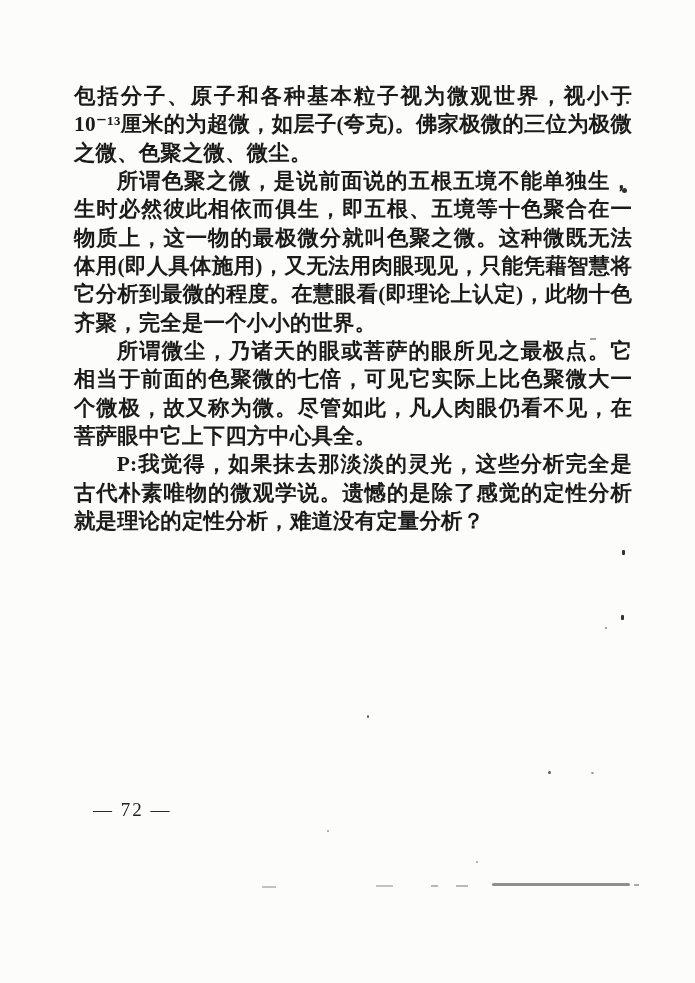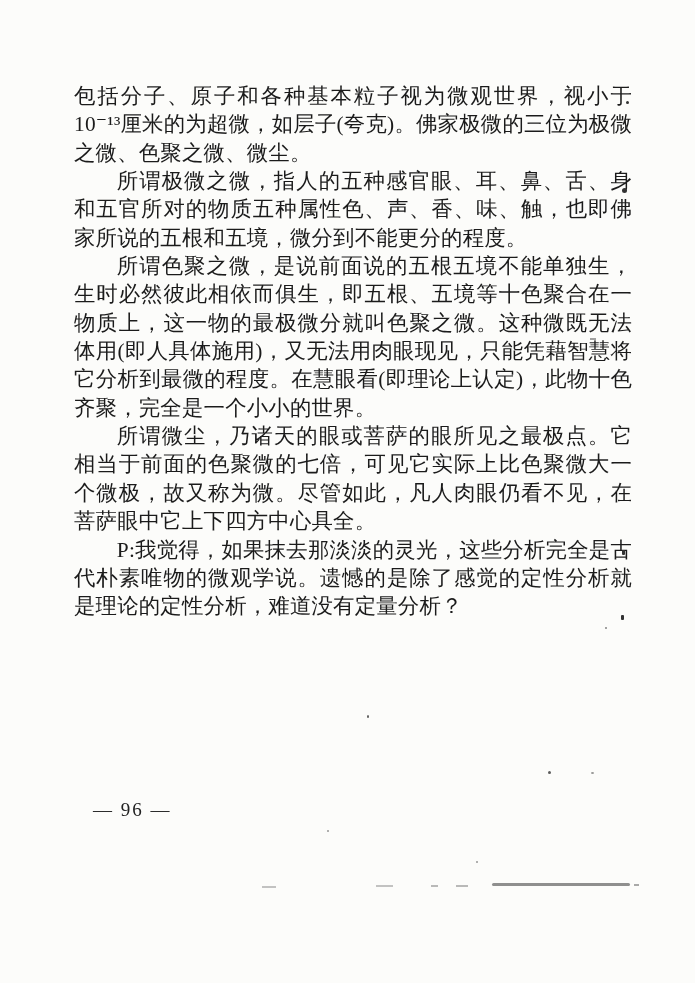--- a/index.html
+++ b/index.html
@@ -22,20 +22,21 @@
     width: 558px;
     font-size: 21.4px;
     line-height: 28.35px;
     color: #1b1b1b;
     text-align: justify;
     letter-spacing: 0.2px;
   }
   .text-block p {
     margin: 0;
     padding: 0;
+    font-weight: bold;
   }
   .text-block p.indent {
     text-indent: 2em;
   }
   .page-number {
     position: absolute;
     left: 93px;
     top: 799px;
     font-size: 19px;
     color: #222;
@@ -53,27 +54,26 @@
     background: #555;
   }
 </style>
 </head>
 <body>
 
 <div class="page">
 
   <div class="text-block">
     <p>包括分子、原子和各种基本粒子视为微观世界，视小于 10⁻¹³厘米的为超微，如层子(夸克)。佛家极微的三位为极微之微、色聚之微、微尘。</p>
-    <p class="indent">所谓极微之微，指人的五种感官眼、耳、鼻、舌、身和五官所对的物质五种属性色、声、香、味、触，也即佛家所说的五根和五境，微分到不能更分的程度。</p>
     <p class="indent">所谓色聚之微，是说前面说的五根五境不能单独生，生时必然彼此相依而俱生，即五根、五境等十色聚合在一物质上，这一物的最极微分就叫色聚之微。这种微既无法体用(即人具体施用)，又无法用肉眼现见，只能凭藉智慧将它分析到最微的程度。在慧眼看(即理论上认定)，此物十色齐聚，完全是一个小小的世界。</p>
     <p class="indent">所谓微尘，乃诸天的眼或菩萨的眼所见之最极点。它相当于前面的色聚微的七倍，可见它实际上比色聚微大一个微极，故又称为微。尽管如此，凡人肉眼仍看不见，在菩萨眼中它上下四方中心具全。</p>
     <p class="indent">P:我觉得，如果抹去那淡淡的灵光，这些分析完全是古代朴素唯物的微观学说。遗憾的是除了感觉的定性分析就是理论的定性分析，难道没有定量分析？</p>
   </div>
 
-  <div class="page-number">— 96 —</div>
+  <div class="page-number">— 72 —</div>
 
   <div class="speck" style="left:626px; top:101px; width:3px; height:3px;"></div>
   <div class="speck" style="left:625px; top:125px; width:2px; height:5px; border-radius:1px;"></div>
   <div class="speck" style="left:622px; top:188px; width:5px; height:5px;"></div>
   <div class="smudge" style="left:590px; top:338px; width:6px; height:2px; opacity:.55;"></div>
   <div class="speck" style="left:427px; top:237px; width:2px; height:2px; opacity:.7;"></div>
   <div class="speck" style="left:622px; top:550px; width:3px; height:5px; border-radius:1px;"></div>
   <div class="speck" style="left:621px; top:615px; width:3px; height:5px; border-radius:1px;"></div>
   <div class="speck" style="left:605px; top:627px; width:2px; height:2px; opacity:.6;"></div>
   <div class="speck" style="left:367px; top:715px; width:2px; height:3px; opacity:.8;"></div>

